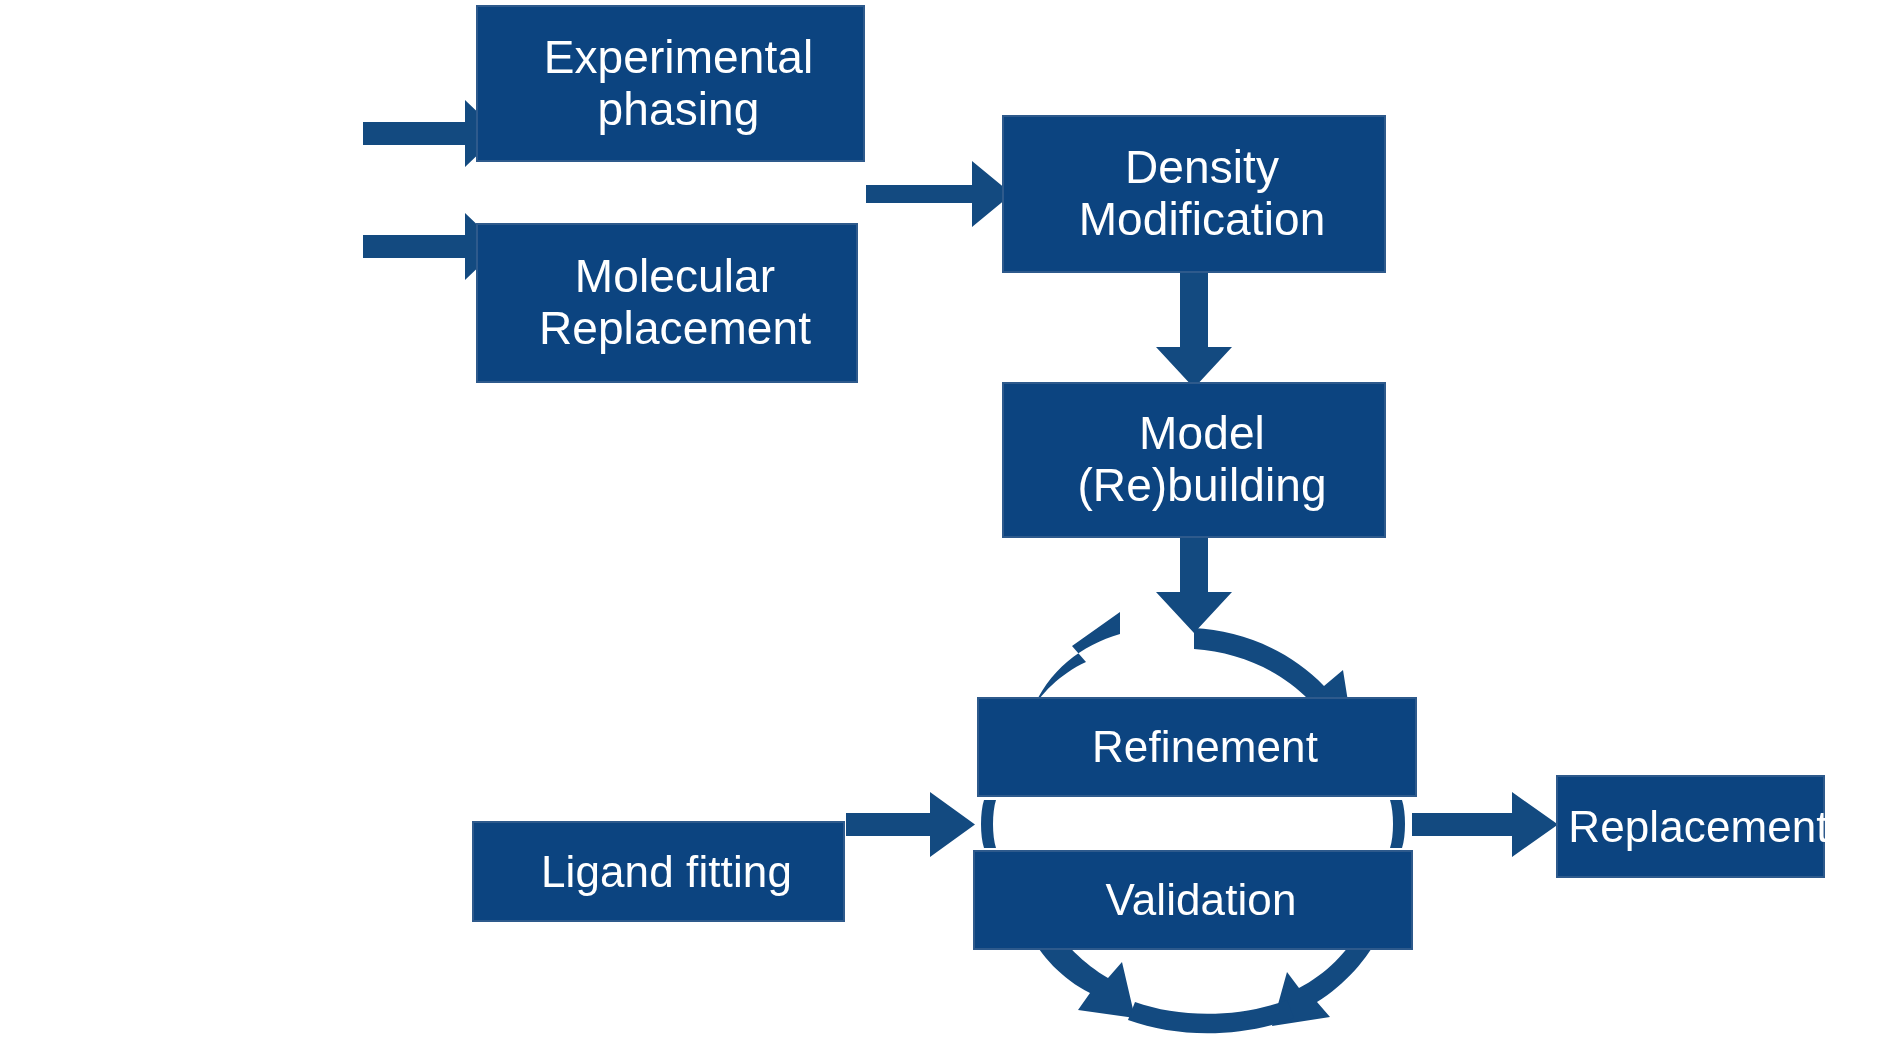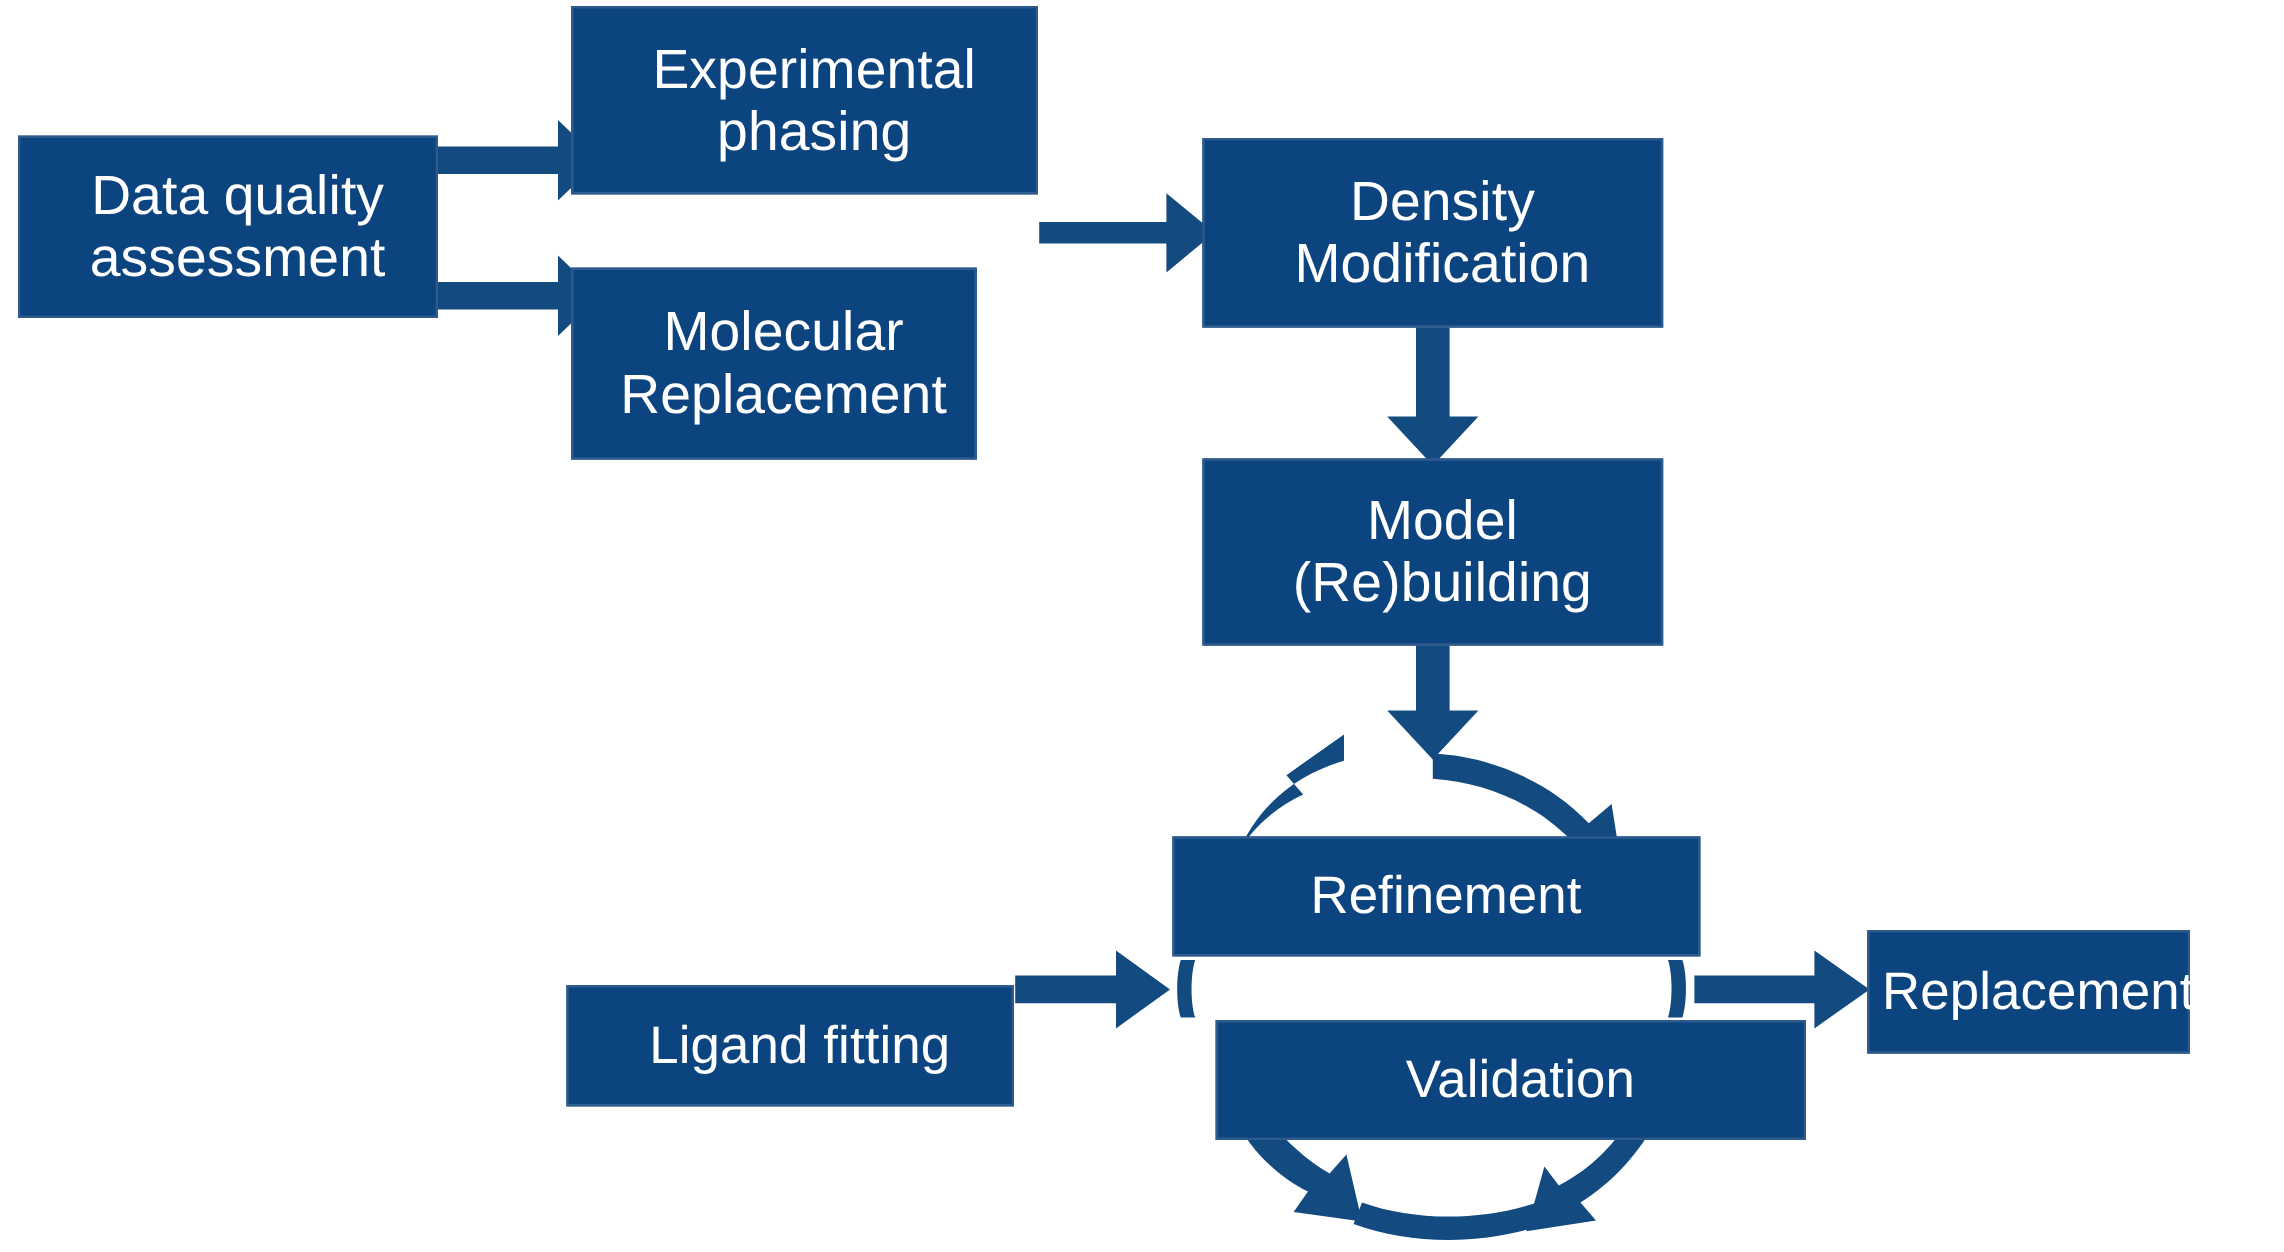--- a/index.html
+++ b/index.html
@@ -117,36 +117,34 @@
     <g>
       <path d="M 846,813 L 930,813 L 930,792 L 975,824.5 L 930,857 L 930,836 L 846,836 Z" fill="#134A80"></path>
     </g>
 
     <g>
       <path d="M 1412,813 L 1512,813 L 1512,792 L 1558,824.5 L 1512,857 L 1512,836 L 1412,836 Z" fill="#134A80"></path>
     </g>
 
   </svg>
 
-  <div class="node-box fs-big" style="left:15px; top:113px; width:350px; height:152px;">Data quality
-assessment</div>
 
   <div class="node-box fs-big" style="left:476px; top:5px; width:389px; height:157px;">Experimental
 phasing</div>
 
-  <div class="node-box fs-big" style="left:476px; top:223px; width:338px; height:160px;">Molecular
+  <div class="node-box fs-big" style="left:476px; top:223px; width:382px; height:160px;">Molecular
 Replacement</div>
 
   <div class="node-box fs-big" style="left:1002px; top:382px; width:384px; height:156px;">Model
 (Re)building</div>
 
   <div class="node-box fs-big" style="left:1002px; top:115px; width:384px; height:158px;">Density
 Modification</div>
 
   <div class="node-box fs-mid" style="left:977px; top:697px; width:440px; height:100px;">Refinement</div>
 
-  <div class="node-box fs-mid" style="left:973px; top:850px; width:492px; height:100px;margin-left:40px;">Validation</div>
+  <div class="node-box fs-mid" style="left:973px; top:850px; width:440px; height:100px;">Validation</div>
 
   <div class="node-box fs-mid" style="left:472px; top:777px; width:373px; height:101px;margin-top:44px;">Ligand fitting</div>
 
   <div class="node-box fs-mid" style="left:1556px; top:775px; width:269px; height:103px;">Replacement</div>
 
 </div>
 
 </body></html>

